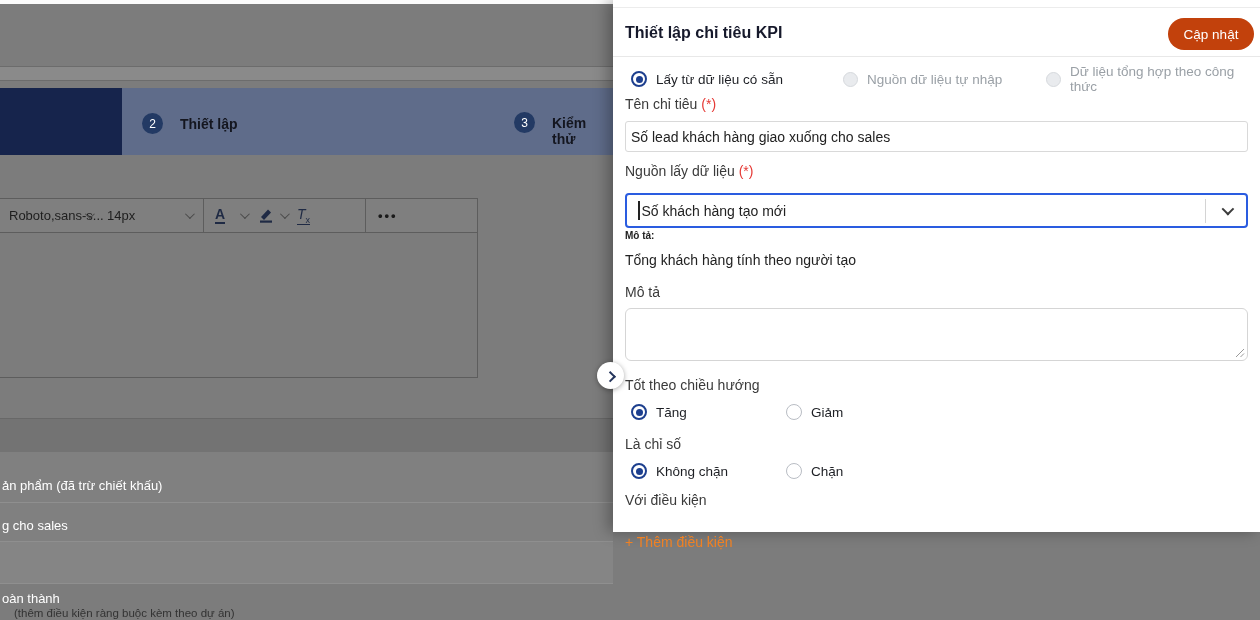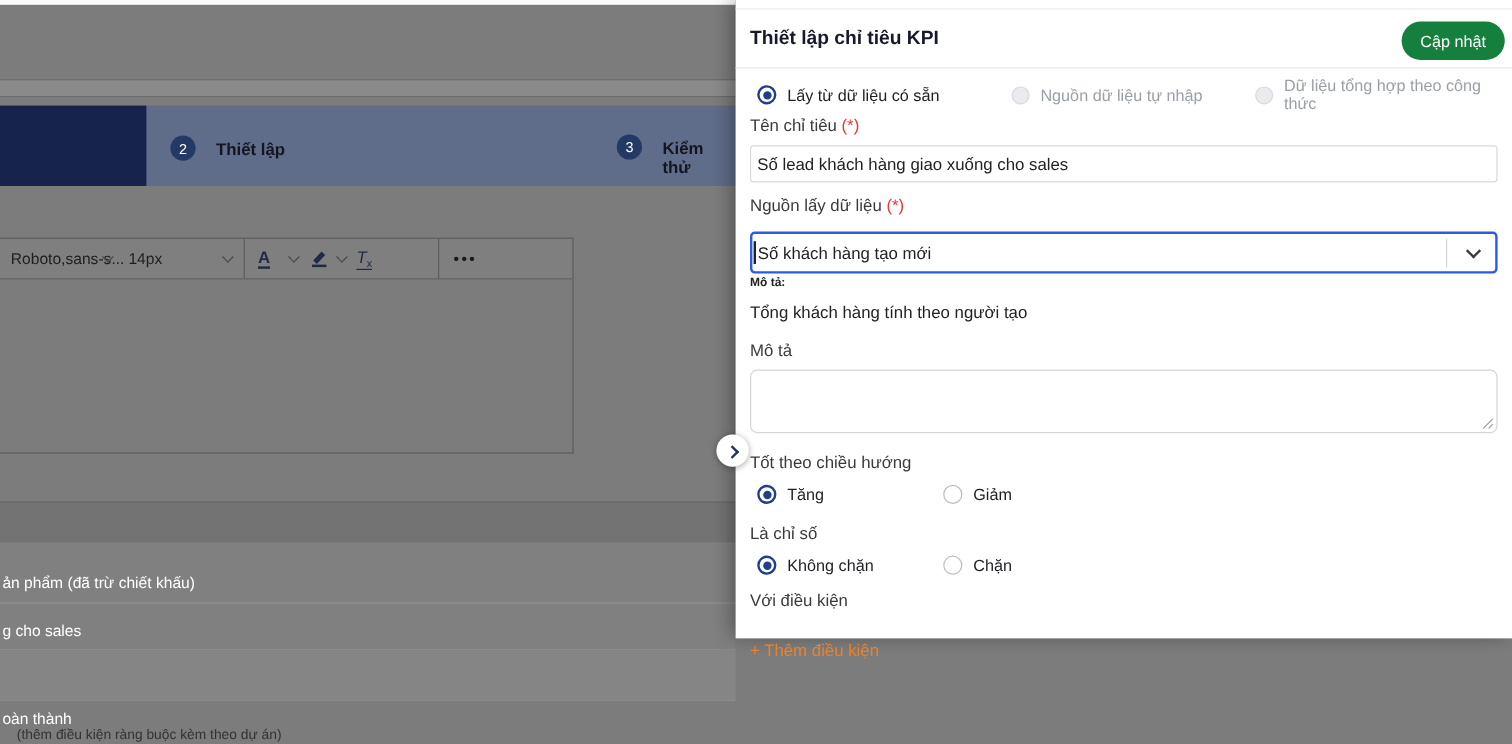--- a/index.html
+++ b/index.html
@@ -38,40 +38,40 @@
   .thin { left:0; width:613px; height:1px; background:#8f8f8f; }
   .bg-row-text { font-size:13px; color:#ffffff; white-space:nowrap; }
   .bg-note-text { font-size:11.5px; color:#333; white-space:nowrap; }
 
   
   .panel { position:absolute; left:613px; top:0; width:647px; height:532px; background:#fff;
            box-shadow:-5px 0 14px rgba(0,0,0,.30); }
   .panel .abs { position:absolute; }
   .panel-topline { left:0; top:7px; width:647px; height:1px; background:#ececec; }
   .panel-title { left:12px; top:24px; font-size:16px; font-weight:700; color:#16192b; }
-  .btn-update { left:555px; top:18px; width:86px; height:32px; border-radius:17px; background:#15803d;
+  .btn-update { left:555px; top:18px; width:86px; height:32px; border-radius:17px; background:#c2410c;
                 color:#fff; font-size:13.5px; display:flex; align-items:center; justify-content:center;
                 border:none; cursor:pointer; font-family:"Liberation Sans",sans-serif; }
   .header-divider { left:0; top:56px; width:647px; height:1px; background:#e8e8e8; }
 
   .opt { top:70px; display:flex; align-items:center; gap:9px; height:18px; }
   .radio-sel { width:16px; height:16px; border-radius:50%; border:2px solid #1d3f8e; position:relative; flex:0 0 auto; }
   .radio-sel::after { content:""; position:absolute; left:2.5px; top:2.5px; width:7px; height:7px;
                       border-radius:50%; background:#1d3f8e; }
   .radio-dis { width:15px; height:15px; border-radius:50%; background:#e9ebee; border:1px solid #d6d9dd; flex:0 0 auto; }
   .radio-off { width:16px; height:16px; border-radius:50%; background:#fff; border:1.5px solid #b9bdc4; flex:0 0 auto; }
   .opt-label { font-size:13.5px; color:#1d1f24; }
   .opt-label.dim { color:#9aa0a6; }
 
   .f-label { font-size:14px; color:#3a3a3a; }
   .req { color:#e53935; }
   .inp { left:12px; top:121px; width:623px; height:31px; border:1px solid #d9d9d9; border-radius:3px;
          font-size:14px; color:#222; padding:0 5px; font-family:"Liberation Sans",sans-serif; background:#fff; }
   .sel { left:12px; top:193px; width:623px; height:35px; border:2px solid #2a5ce0; border-radius:4px;
-         display:flex; align-items:center; padding-left:1px; background:#fff; cursor:pointer; }
+         display:flex; align-items:center; padding-left:11px; background:#fff; cursor:pointer; }
   .caret { width:1.5px; height:19px; background:#222; margin-right:2px; }
   .sel-text { font-size:14px; color:#222; flex:1; }
   .sel-div { width:1px; height:24px; background:#d4d4d4; }
   .sel-chev-box { width:40px; display:flex; align-items:center; justify-content:center; align-self:stretch; }
   .sel-chev { width:9px; height:9px; border-right:2px solid #3c3c3c; border-bottom:2px solid #3c3c3c;
               transform:rotate(45deg) translateY(-2px); }
   .bold-label { font-size:10px; font-weight:700; color:#222; }
   .plain-text { font-size:14px; color:#222; }
   .txtarea { left:12px; top:308px; width:623px; height:53px; border:1px solid #d5d5d5; border-radius:6px;
              background:#fff; position:relative; }

